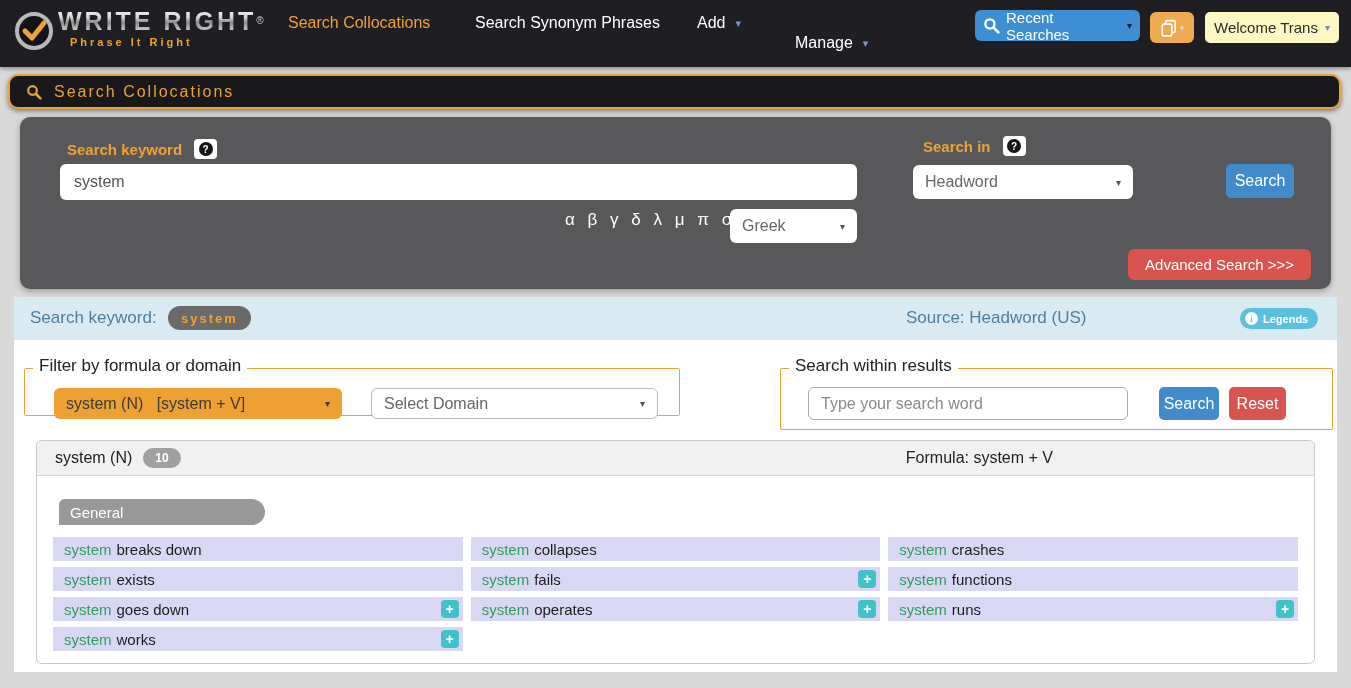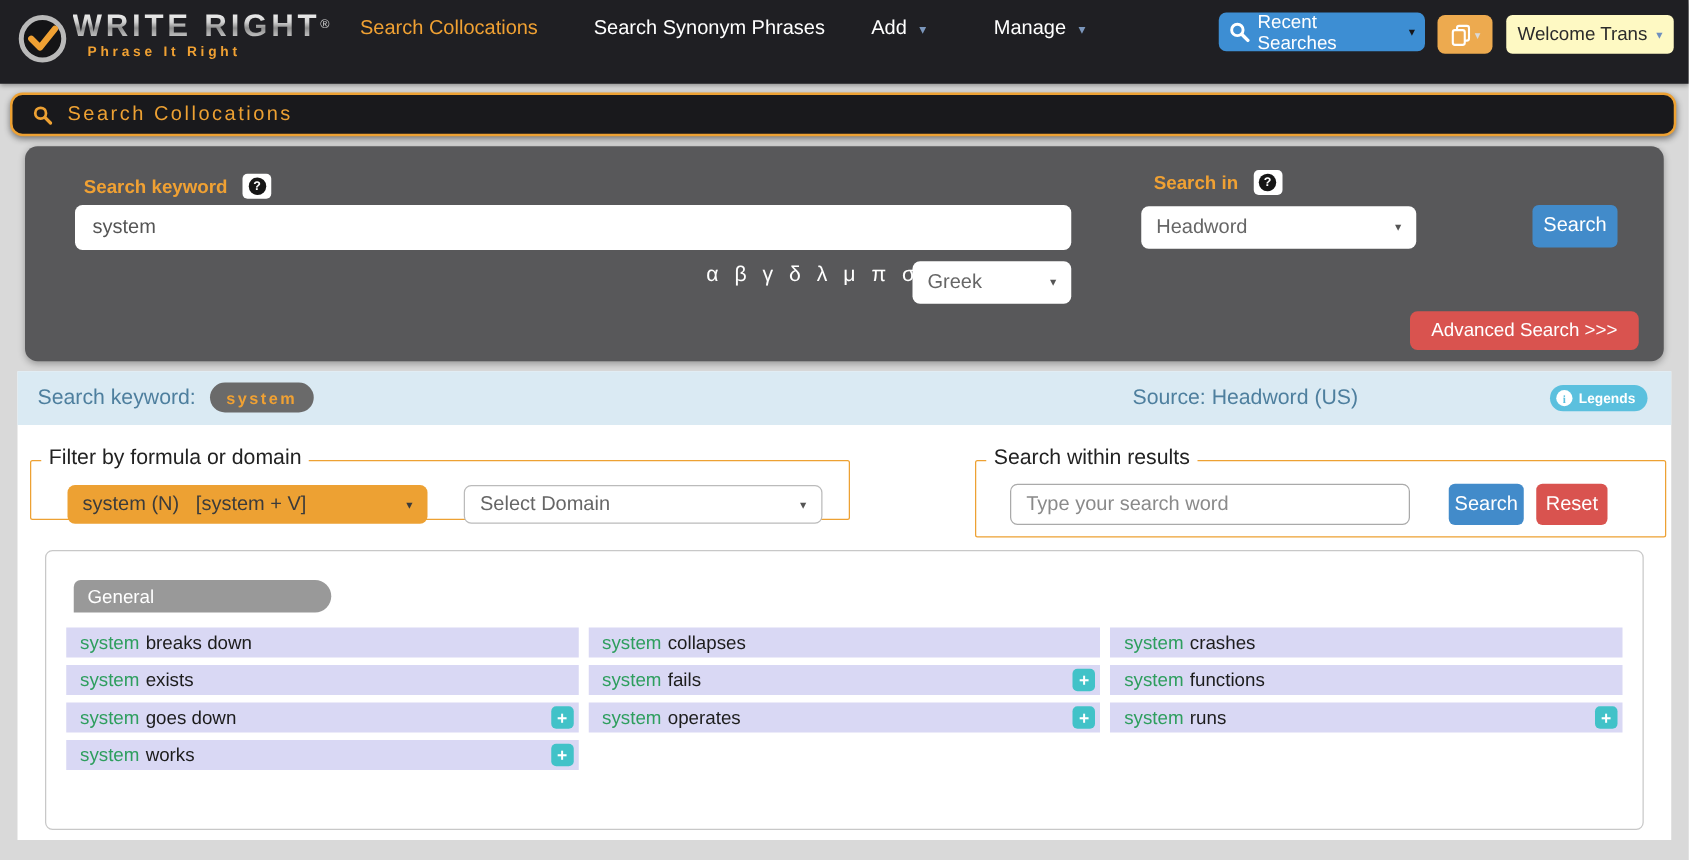--- a/index.html
+++ b/index.html
@@ -200,21 +200,21 @@
   <div class="nav" style="left:288px;">
     <span class="nav-item active">Search Collocations</span>
   </div>
   <div class="nav" style="left:475px;">
     <span class="nav-item">Search Synonym Phrases</span>
   </div>
   <div class="nav" style="left:697px;">
     <span class="nav-item">Add</span>
     <span class="nav-caret">▾</span>
   </div>
-  <div class="nav" style="left:795px;">
+  <div class="nav" style="left:795px;margin-top:20px;">
     <span class="nav-item">Manage</span>
     <span class="nav-caret">▾</span>
   </div>
 
   <div class="btn-recent">
     <svg class="mag" viewBox="0 0 16 16">
       <circle cx="6.5" cy="6.5" r="4.3" fill="none" stroke="currentColor" stroke-width="2.2"></circle>
       <line x1="10" y1="10" x2="14.4" y2="14.4" stroke="currentColor" stroke-width="2.6" stroke-linecap="round"></line>
     </svg>
     <span class="btn-recent-label">Recent Searches</span>
@@ -297,20 +297,25 @@
   </div>
 
   <div class="fbox fbox2">
     <span class="flegend">Search within results</span>
   </div>
   <input class="within-input" type="text" placeholder="Type your search word" style="">
   <button class="btn btn-blue btn-search-within">Search</button>
   <button class="btn btn-red btn-reset">Reset</button>
 
   <div class="results">
+    <div class="results-header">
+      <span class="results-headword">system (N)</span>
+      <span class="count-badge">10</span>
+      <span class="results-formula">Formula: system + V</span>
+    </div>
     <div class="results-body">
       <div class="cat-tag">General</div>
       <div class="colloc-grid">
 
           <div class="colloc-item">
             <span class="colloc-head">system</span>
             <span class="colloc-tail">breaks down</span>
 
           </div>
 

